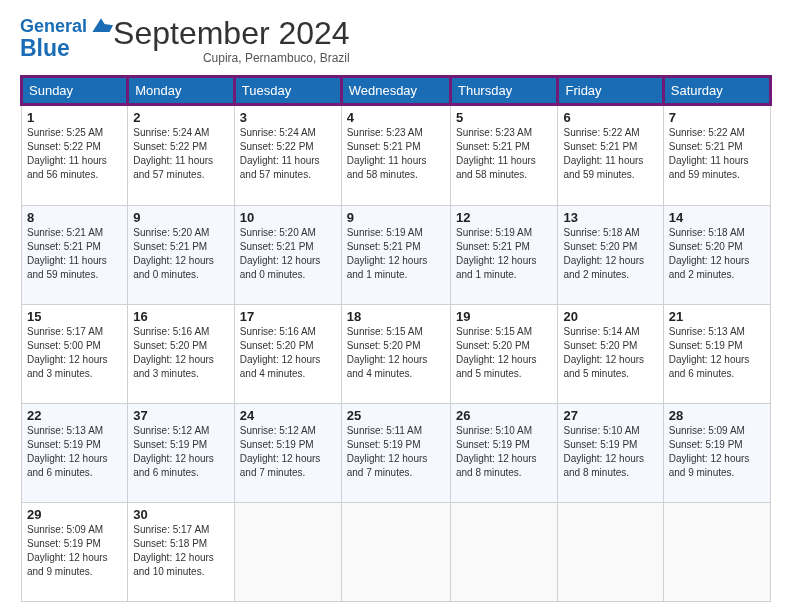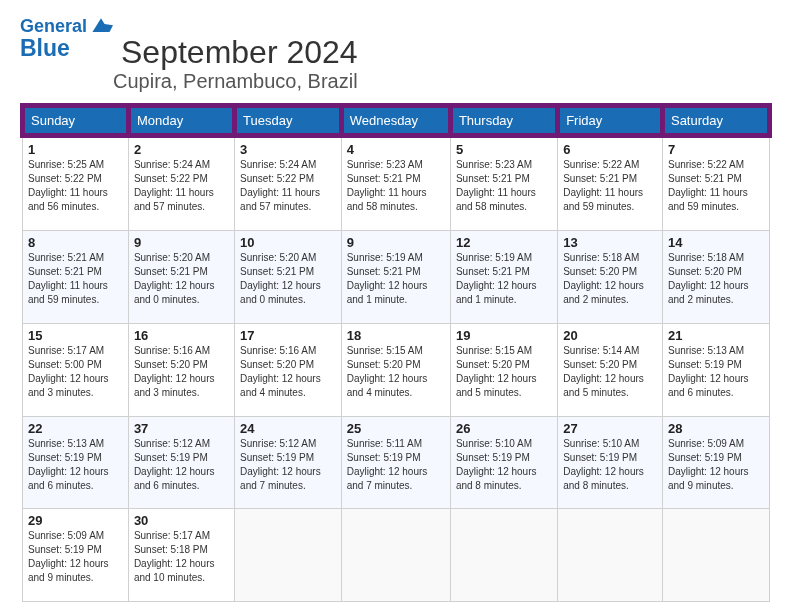--- a/index.html
+++ b/index.html
@@ -35,46 +35,45 @@
     }
     .logo-text span { color: #1a6db5; }
     .logo-icon {
       width: 24px;
       height: 20px;
       margin-left: 2px;
       margin-bottom: 2px;
     }
     .title-area {
       text-align: right;
-      margin-top: 19px;
     }
     .main-title {
       font-size: 32px;
       font-weight: normal;
       color: #333;
       line-height: 1.1;
     }
     .subtitle {
-      font-size: 20px;
+      font-size: 12px;
       color: #555;
     }
     .calendar {
       width: 100%;
       border-collapse: collapse;
       flex: 1;
       font-size: 10.5px;
     }
     .calendar thead tr th {
       background-color: #1a6db5;
       color: #fff;
       padding: 5px 6px;
       text-align: left;
       font-size: 13px;
       font-weight: normal;
-      border: 5px solid #701a75;
+      border: 3px solid #701a75;
     }
     .calendar tbody tr td {
       border: 1px solid #d0d0d0;
       padding: 4px 5px;
       vertical-align: top;
       width: 113px;
       background: #fff;
     }
     .calendar tbody tr:nth-child(even) td {
       background: #f5f8ff;

